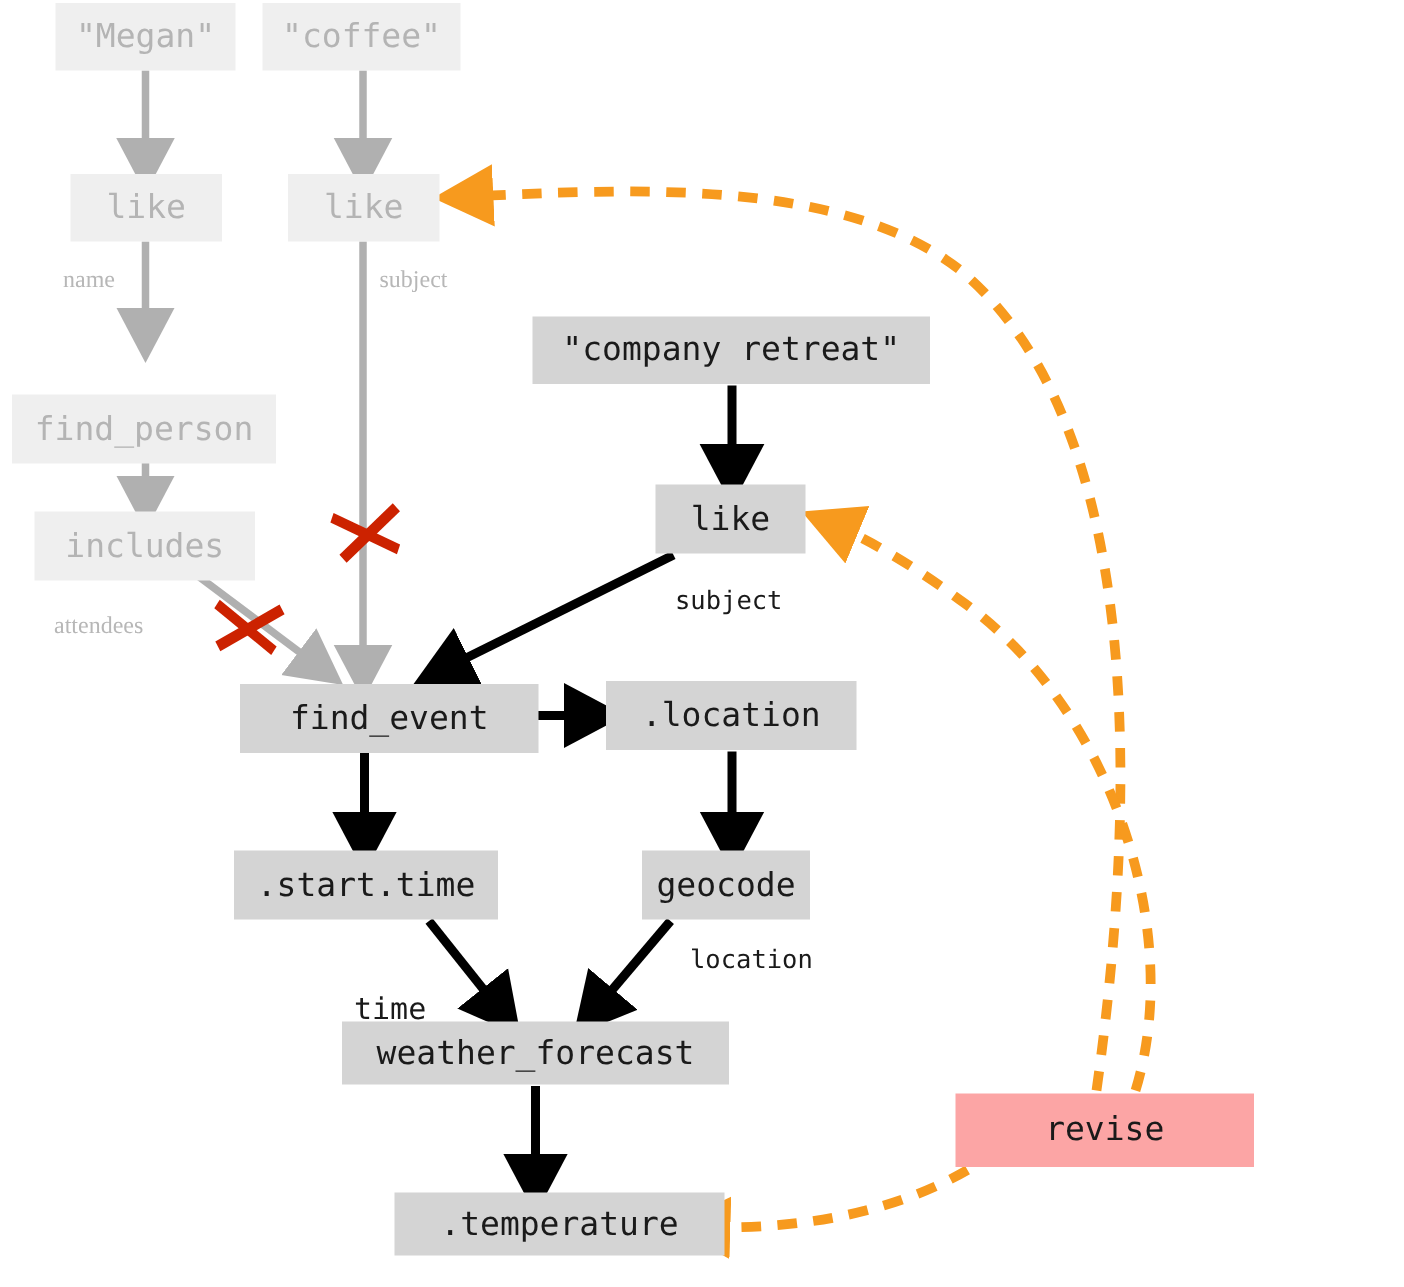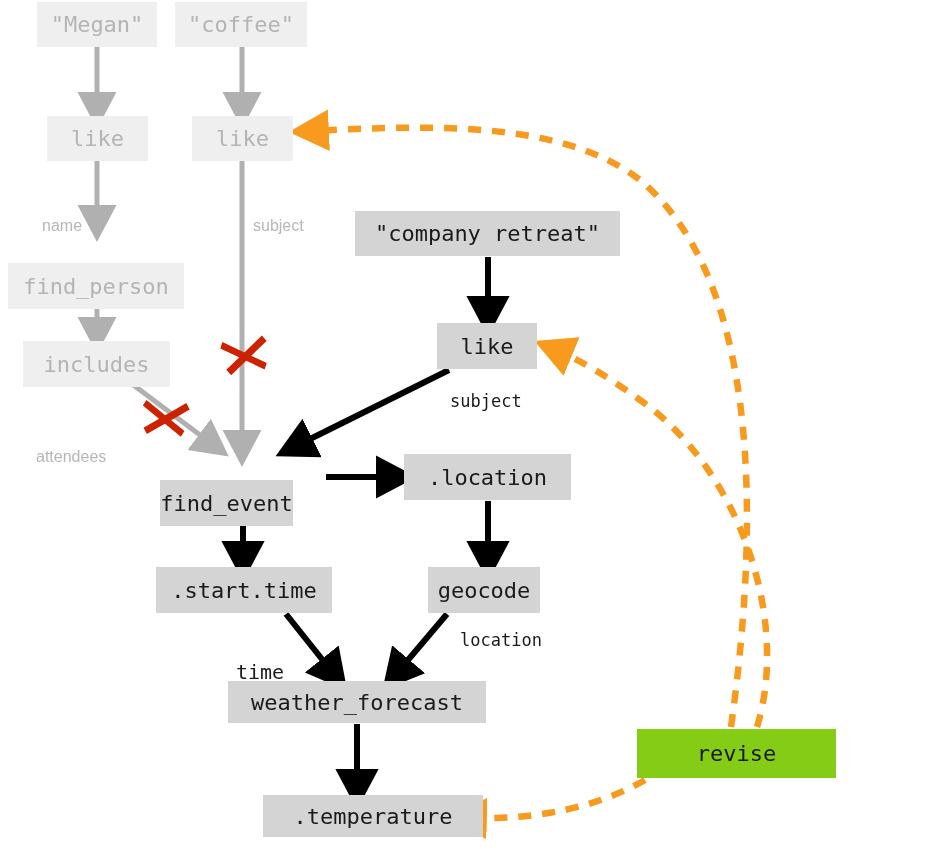--- a/index.html
+++ b/index.html
@@ -33,35 +33,34 @@
   }
   .node-active {
     background: #d4d4d4;
     color: #1a1a1a;
   }
   .node-faded {
     background: #efefef;
     color: #b4b4b4;
   }
   .node-revise {
-    background: #84cc16;
+    background: #fca5a5;
     color: #1a1a1a;
   }
   .edge-label {
     position: absolute;
     font-family: "DejaVu Sans Mono", monospace;
     white-space: nowrap;
   }
   .edge-label-active {
     color: #1a1a1a;
   }
   .edge-label-faded {
-    font-family: Liberation Sans, sans-serif;
+    font-family: Liberation Serif, serif;
     color: #b7b7b7;
-    margin-top: 39px;
   }
 </style>
 </head>
 <body>
 
 <svg id="canvas" viewBox="0 0 936 858" xmlns="http://www.w3.org/2000/svg">
   <defs>
     <marker id="ah-faded" markerWidth="9" markerHeight="9" refX="3.2" refY="4.5" orient="auto" markerUnits="strokeWidth">
       <path d="M0,0.6 L0,8.4 L7.4,4.5 z" fill="#b0b0b0"></path>
     </marker>
@@ -154,21 +153,21 @@
 </div>
 <div class="node-box node-faded" style="left:23px;top:341px;width:147px;height:46px;font-size:22px;">
   <span>includes</span>
 </div>
 <div class="node-box node-active" style="left:355px;top:211px;width:265px;height:45px;font-size:22px;">
   <span>"company retreat"</span>
 </div>
 <div class="node-box node-active" style="left:437px;top:323px;width:100px;height:46px;font-size:22px;">
   <span>like</span>
 </div>
-<div class="node-box node-active" style="left:160px;top:480px;width:133px;height:46px;font-size:22px;">
+<div class="node-box node-active" style="left:160px;top:456px;width:199px;height:46px;font-size:22px;">
   <span>find_event</span>
 </div>
 <div class="node-box node-active" style="left:404px;top:454px;width:167px;height:46px;font-size:22px;">
   <span>.location</span>
 </div>
 <div class="node-box node-active" style="left:156px;top:567px;width:176px;height:46px;font-size:22px;justify-content:center;">
   <span>.start.time</span>
 </div>
 <div class="node-box node-active" style="left:428px;top:567px;width:112px;height:46px;font-size:22px;">
   <span>geocode</span>

